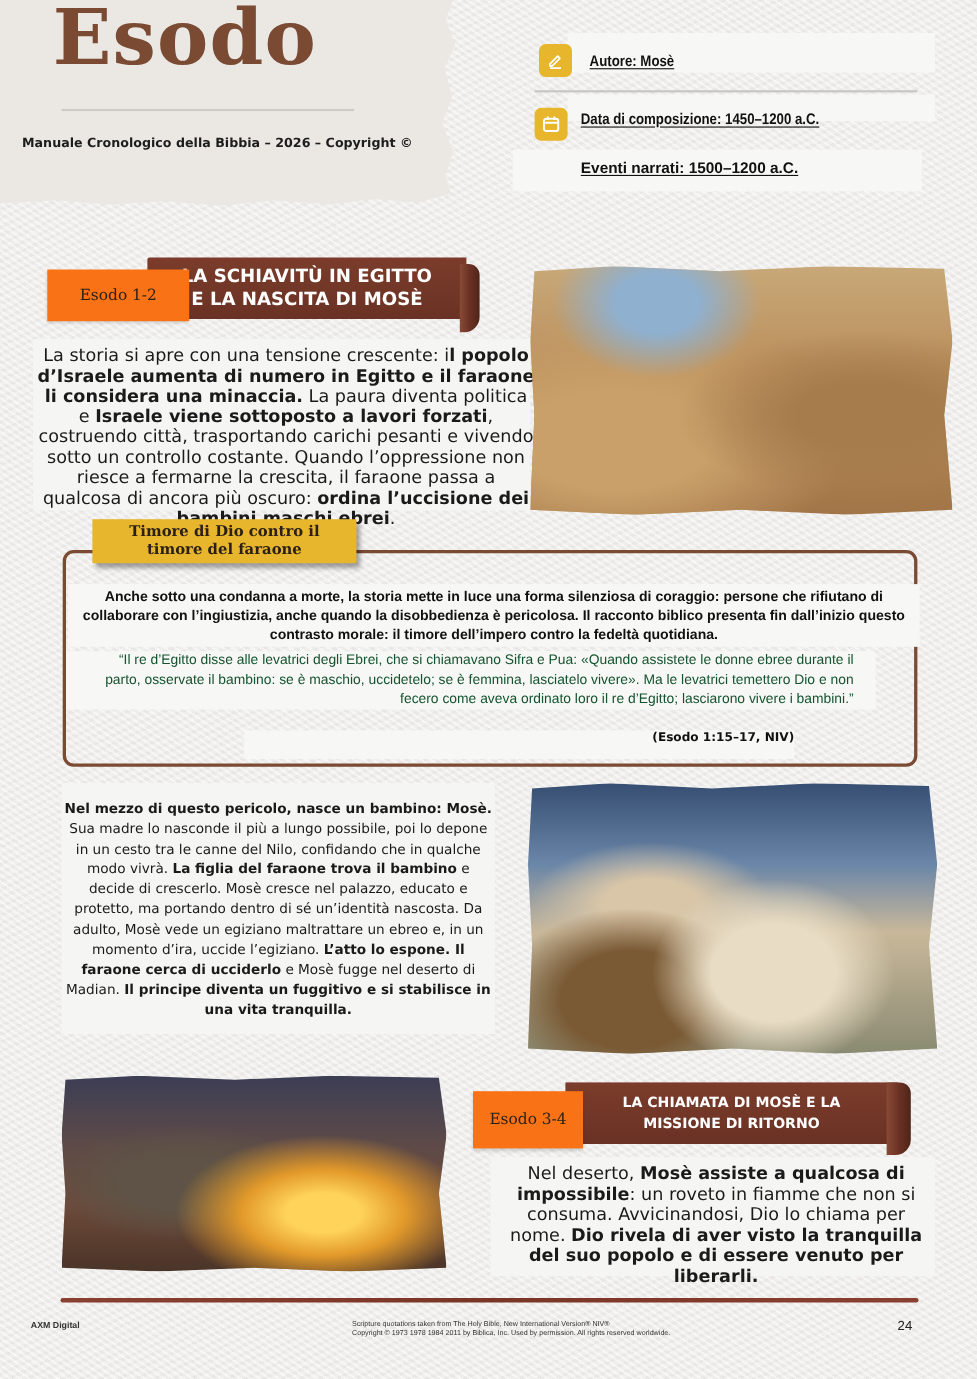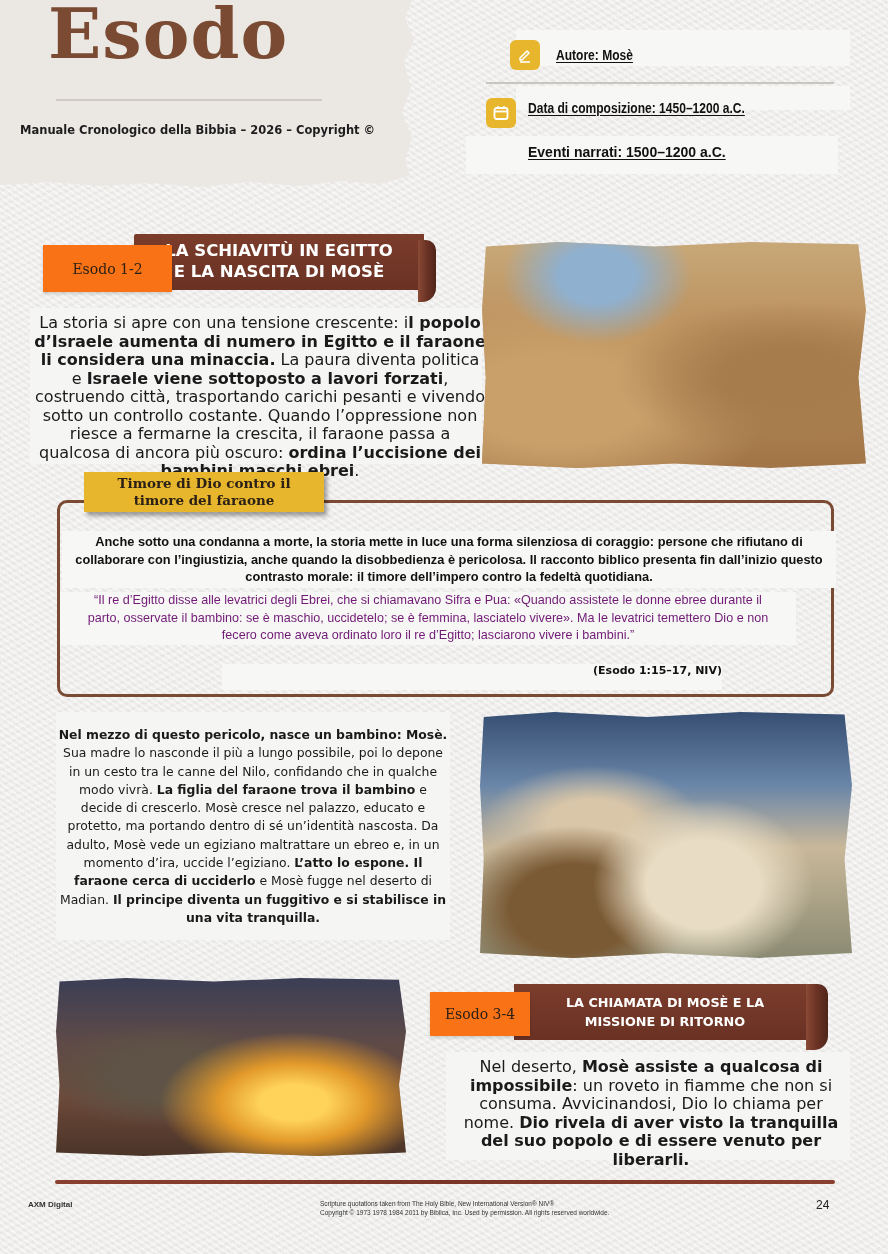--- a/index.html
+++ b/index.html
@@ -130,21 +130,21 @@
     background: #f7f7f6;
     font-family: "Liberation Sans", sans-serif;
     font-weight: bold; font-size: 12.8px; line-height: 17.5px;
     text-align: center; color: #111;
     padding: 2px 0;
   }
   .quote-text {
     left: 60px; top: 592px; width: 736px;
     background: #f7f7f6;
     font-family: "Liberation Sans", sans-serif;
-    font-size: 12.6px; line-height: 17.6px; text-align: center; color: #701a75;
+    font-size: 12.6px; line-height: 17.6px; text-align: right; color: #14532d;
     padding: 0 20px;
   }
   .quote-ref {
     left: 222px; top: 664px; width: 500px; height: 26px;
     background: #f7f7f6;
     font-family: "DejaVu Sans", sans-serif;
     font-weight: bold; font-size: 11px; text-align: right; color: #111;
   }
 
   
@@ -159,21 +159,21 @@
 </style>
 </head>
 <body>
 
 <div class="abs header-paper"></div>
 <div class="abs book-title">Esodo</div>
 <div class="abs header-rule"></div>
 <div class="abs subtitle">Manuale Cronologico della Bibbia – 2026 – Copyright ©</div>
 
 <div class="abs meta-panel" style="left:516px;top:30px;width:334px;height:36px;"></div>
-<div class="abs meta-row" style="left:510px;top:40px;text-align:right;">
+<div class="abs meta-row" style="left:490px;top:40px;text-align:right;">
   <div class="meta-icon">
     <svg width="16" height="16" viewBox="0 0 16 16">
         <path d="M3 11 L10 4 L12 6 L5 13 L3 13 Z" fill="none" stroke="#fff" stroke-width="1.6" stroke-linejoin="round"></path>
         <line x1="3" y1="15" x2="13" y2="15" stroke="#fff" stroke-width="1.6"></line>
       </svg>
   </div>
   <span class="meta-text" style="margin-left:16px;">Autore: Mosè</span>
 </div>
 <div class="abs meta-rule"></div>
 <div class="abs meta-panel" style="left:516px;top:86px;width:334px;height:24px;"></div>
@@ -224,21 +224,21 @@
 
 <div class="abs img-frame img-bush" style="left:56px;top:978px;width:350px;height:178px;" title="Mosè davanti al roveto ardente nel deserto"></div>
 
 <div class="abs scroll" style="left:514px;top:984px;width:302px;height:56px;">
   <div style="font-size:12.8px;line-height:19px;">
     <div>LA CHIAMATA DI MOSÈ E LA</div>
     <div>MISSIONE DI RITORNO</div>
   </div>
 </div>
 <div class="abs scroll-curl" style="left:806px;top:984px;width:22px;height:66px;"></div>
-<div class="abs ref-tag" style="left:430px;top:992px;width:100px;height:44px;">Esodo  3-4</div>
+<div class="abs ref-tag" style="left:430px;top:992px;width:100px;height:52px;">Esodo  3-4</div>
 
 <div class="abs text-panel" style="left:446px;top:1052px;width:404px;height:108px;"></div>
 <p class="abs body-text" id="s2p" style="left:456px;top:1058px;width:390px;"><span>Nel deserto, </span><b>Mosè assiste a qualcosa di impossibile</b><span>: un roveto in fiamme che non si consuma. Avvicinandosi, Dio lo chiama per nome. </span><b>Dio rivela di aver visto la tranquilla del suo popolo e di essere venuto per liberarli.</b></p>
 
 <div class="abs footer-rule"></div>
 <div class="abs footer-left">AXM Digital</div>
 <div class="abs footer-center">
   <div>Scripture quotations taken from The Holy Bible, New International Version® NIV®</div>
   <div>Copyright © 1973 1978 1984 2011 by Biblica, Inc. Used by permission. All rights reserved worldwide.</div>
 </div>

